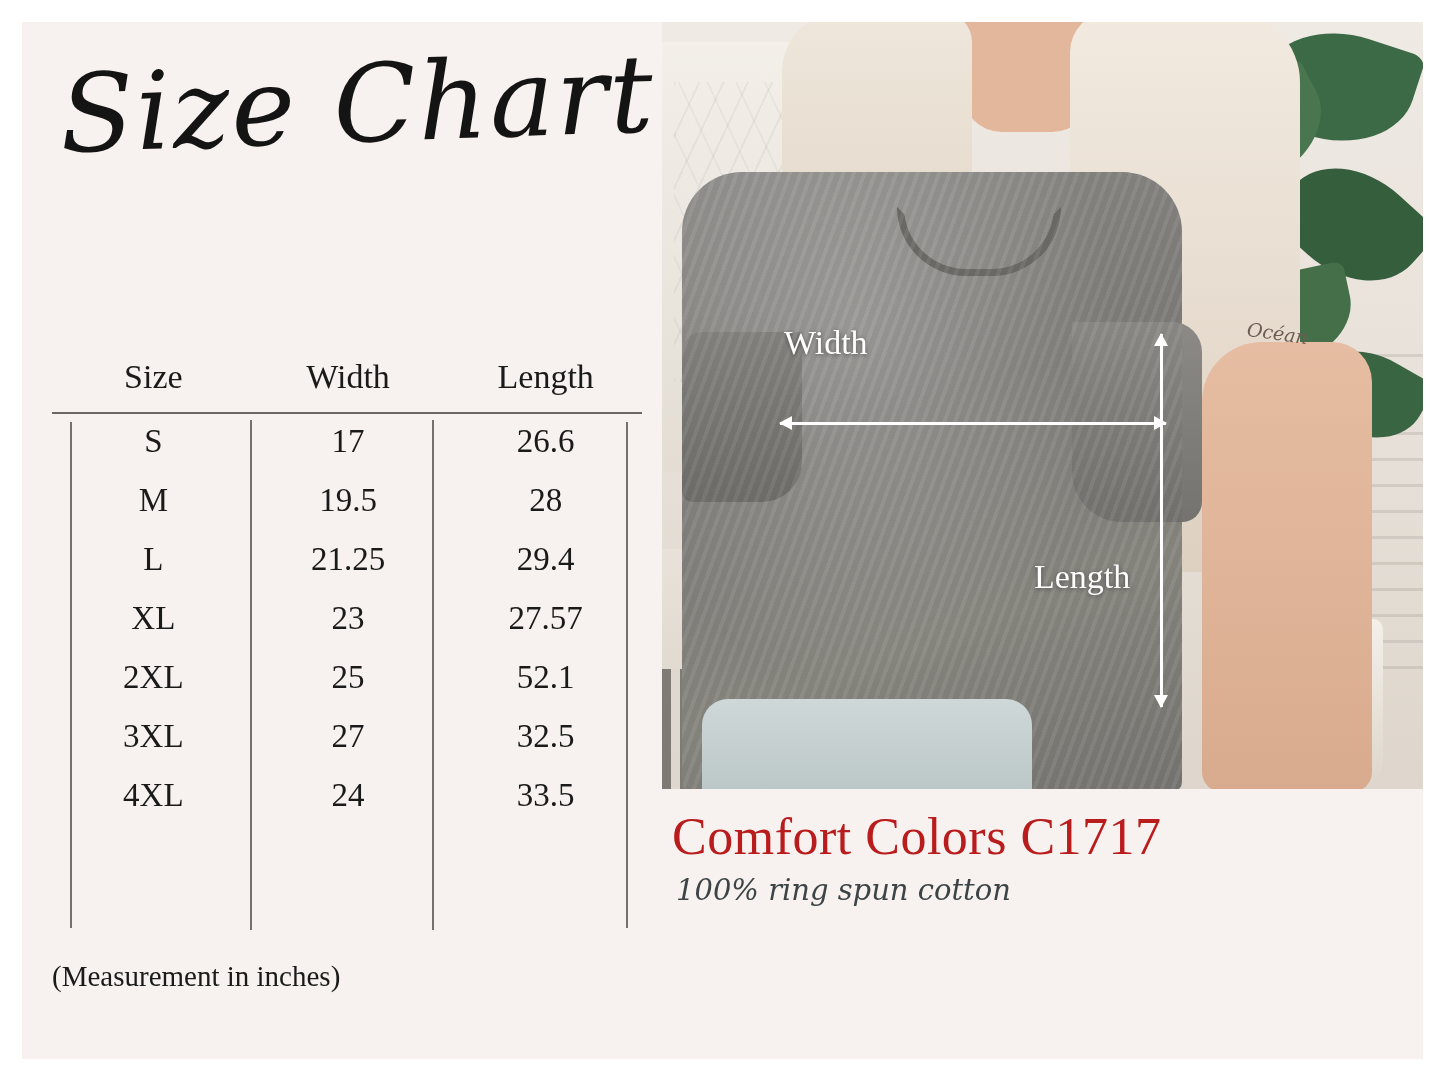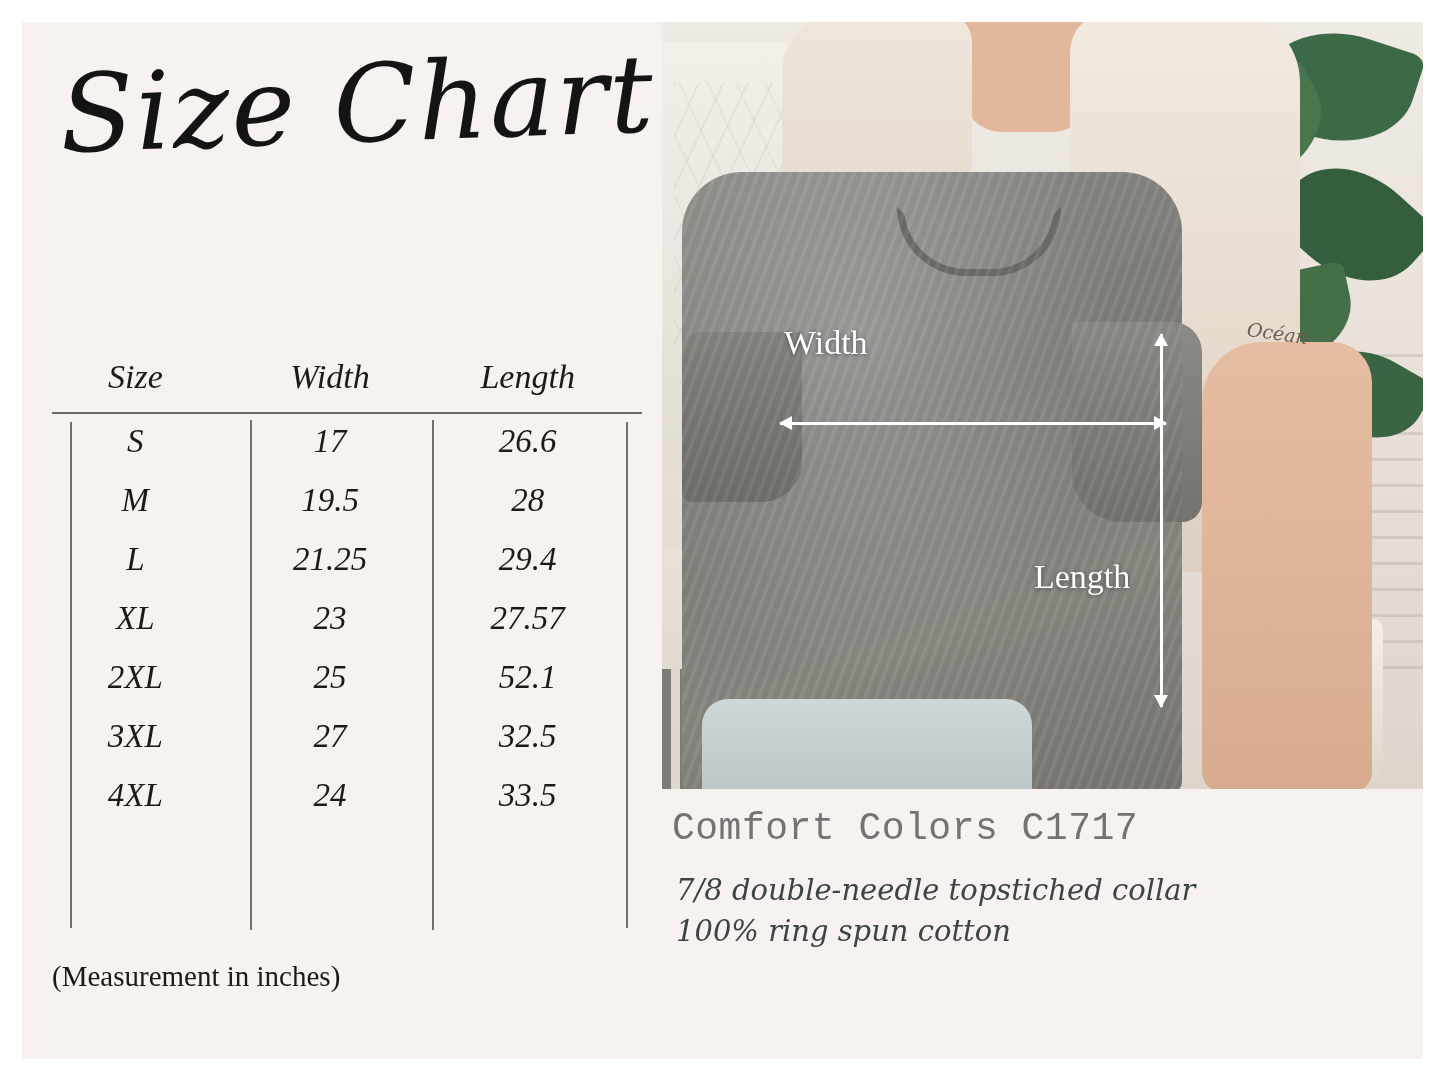--- a/index.html
+++ b/index.html
@@ -50,24 +50,23 @@
     line-height: 1.05;
     letter-spacing: 2px;
     color: #141414;
     transform: rotate(-2deg);
     transform-origin: left top;
     white-space: nowrap;
   }
 
   .table-wrap {
     position: absolute;
-    left: 16px;
+    left: 34px;
     top: 330px;
     width: 590px;
-    font-style: italic;
   }
   table.size-table {
     border-collapse: collapse;
     width: 100%;
     color: #1a1a1a;
   }
   table.size-table th {
     font-weight: 400;
     font-size: 34px;
     padding: 6px 0 16px 0;
@@ -268,23 +267,23 @@
     border-left: 7px solid transparent; border-right: 7px solid transparent;
   }
   .arrow-v:before { top:-1px; border-bottom: 13px solid #fff; }
   .arrow-v:after { bottom:-1px; border-top: 13px solid #fff; }
 
   
   .product-title {
     position: absolute;
     left: 10px;
     top: 785px;
-    font-size: 38px;
-    color: #737373;
-    font-family: Liberation Mono, monospace;
+    font-size: 52px;
+    color: #b91c1c;
+    font-family: Liberation Serif, serif;
     letter-spacing: .5px;
   }
   .product-features {
     position: absolute;
     left: 14px;
     top: 848px;
     width: 740px;
   }
   .product-features div {
     font-family: "DejaVu Serif", serif;
@@ -397,18 +396,17 @@
 
       <div class="label-width">Width</div>
       <div class="arrow-h"></div>
       <div class="label-length">Length</div>
       <div class="arrow-v"></div>
     </div>
 
     <div class="product-title">Comfort Colors C1717</div>
 
     <div class="product-features">
-      <div>7/8 double-needle topstiched collar</div>
       <div>100% ring spun cotton</div>
     </div>
   </div>
 
 </div>
 
 </body></html>

